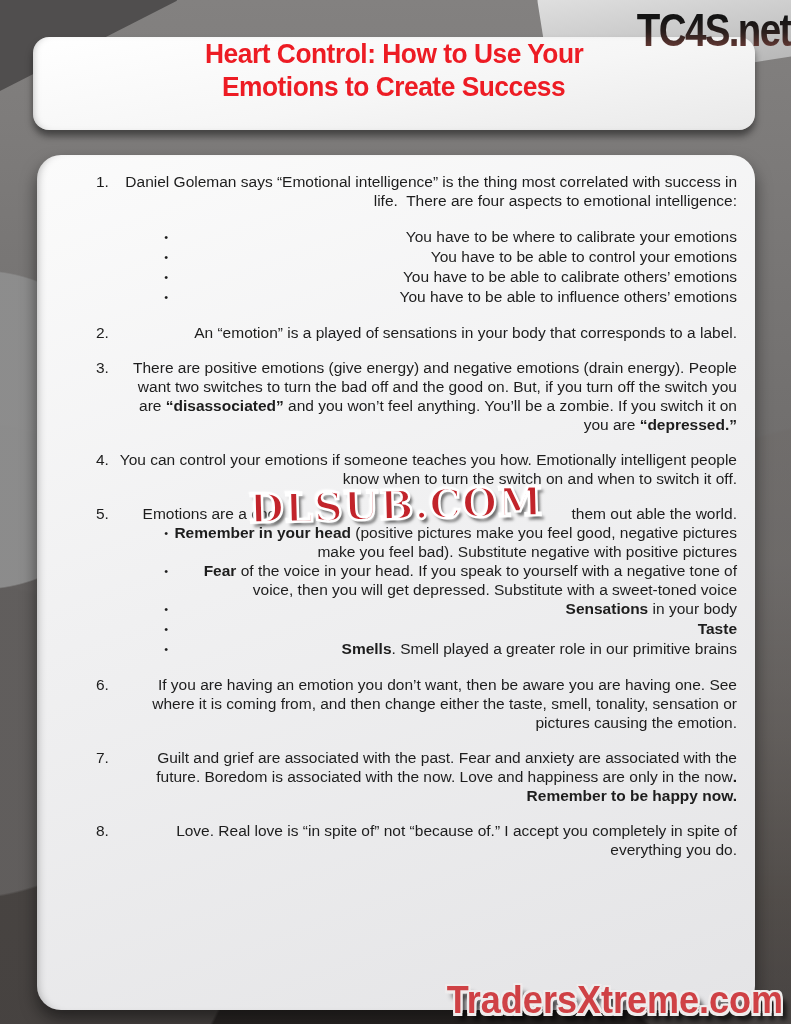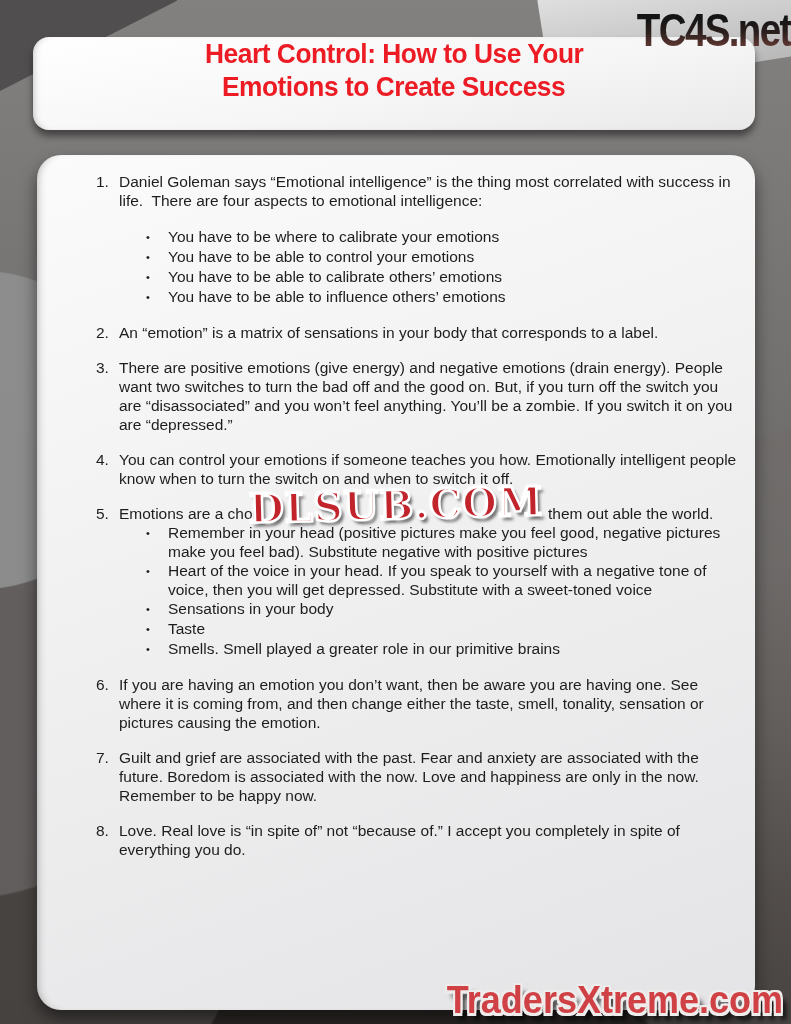--- a/index.html
+++ b/index.html
@@ -58,22 +58,22 @@
     background:linear-gradient(160deg,#fbfbfb 0%,#f0f0f1 45%,#e4e4e6 100%);
     box-shadow:0 9px 16px rgba(10,10,10,.55), inset 7px 0 10px -7px rgba(0,0,0,.32);
     box-sizing:border-box;
   }
   .list{
     position:absolute;left:0;top:17px;right:0;
     font-size:15.5px;line-height:19px;color:#1d1d1d;
   }
   .item{display:flex;margin:0 18px 16px 59px;}
   .num{width:23px;flex:none;}
-  .itext{flex:1;}
-  .b{font-weight:normal;}
+  .itext{flex:1;text-align:right;}
+  .b{font-weight:bold;}
   .i{}
   .gap{display:inline-block;height:1px;}
   .bullets{margin-top:0;}
   .bullets.gapped{margin-top:17px;}
   .brow{display:flex;padding-left:27px;}
   .bdot{width:22px;flex:none;font-size:11px;padding-top:1px;}
   .btext{flex:1;}
   
   .watermark{
     position:absolute;left:249px;top:481px;z-index:7;
@@ -129,40 +129,40 @@
                 <div class="btext"><span>You have to be able to calibrate others’ emotions</span></div>
               </div>
               <div class="brow">
                 <span class="bdot">•</span>
                 <div class="btext"><span>You have to be able to influence others’ emotions</span></div>
               </div>
             </div></div>
         </div>
         <div class="item">
           <span class="num">2.</span>
-          <div class="itext"><span>An “emotion” is a matrix of sensations in your body that corresponds to a label.</span></div>
+          <div class="itext"><span>An “emotion” is a played of sensations in your body that corresponds to a label.</span></div>
         </div>
         <div class="item">
           <span class="num">3.</span>
           <div class="itext"><span>There are positive emotions (give energy) and negative emotions (drain energy). People want two switches to turn the bad off and the good on. But, if you turn off the switch you are </span><span class="b ">“disassociated”</span><span> and you won’t feel anything. You’ll be a zombie. If you switch it on you are </span><span class="b ">“depressed.”</span></div>
         </div>
         <div class="item">
           <span class="num">4.</span>
           <div class="itext"><span>You can control your emotions if someone teaches you how. Emotionally intelligent people know when to turn the switch on and when to switch it off.</span></div>
         </div>
         <div class="item">
           <span class="num">5.</span>
           <div class="itext"><span>Emotions are a </span><span class="i">choi</span><span class="gap" style="width: 292px;"></span><span>them out able the world.</span><br><div class="bullets">
               <div class="brow">
                 <span class="bdot">•</span>
                 <div class="btext"><span class="b ">Remember in your head</span><span> (positive pictures make you feel good, negative pictures make you feel bad). Substitute negative with positive pictures</span></div>
               </div>
               <div class="brow">
                 <span class="bdot">•</span>
-                <div class="btext"><span class="b ">Heart</span><span> of the voice in your head. If you speak to yourself with a negative tone of voice, then you will get depressed. Substitute with a sweet-toned voice</span></div>
+                <div class="btext"><span class="b ">Fear</span><span> of the voice in your head. If you speak to yourself with a negative tone of voice, then you will get depressed. Substitute with a sweet-toned voice</span></div>
               </div>
               <div class="brow">
                 <span class="bdot">•</span>
                 <div class="btext"><span class="b ">Sensations</span><span> in your body</span></div>
               </div>
               <div class="brow">
                 <span class="bdot">•</span>
                 <div class="btext"><span class="b ">Taste</span></div>
               </div>
               <div class="brow">

